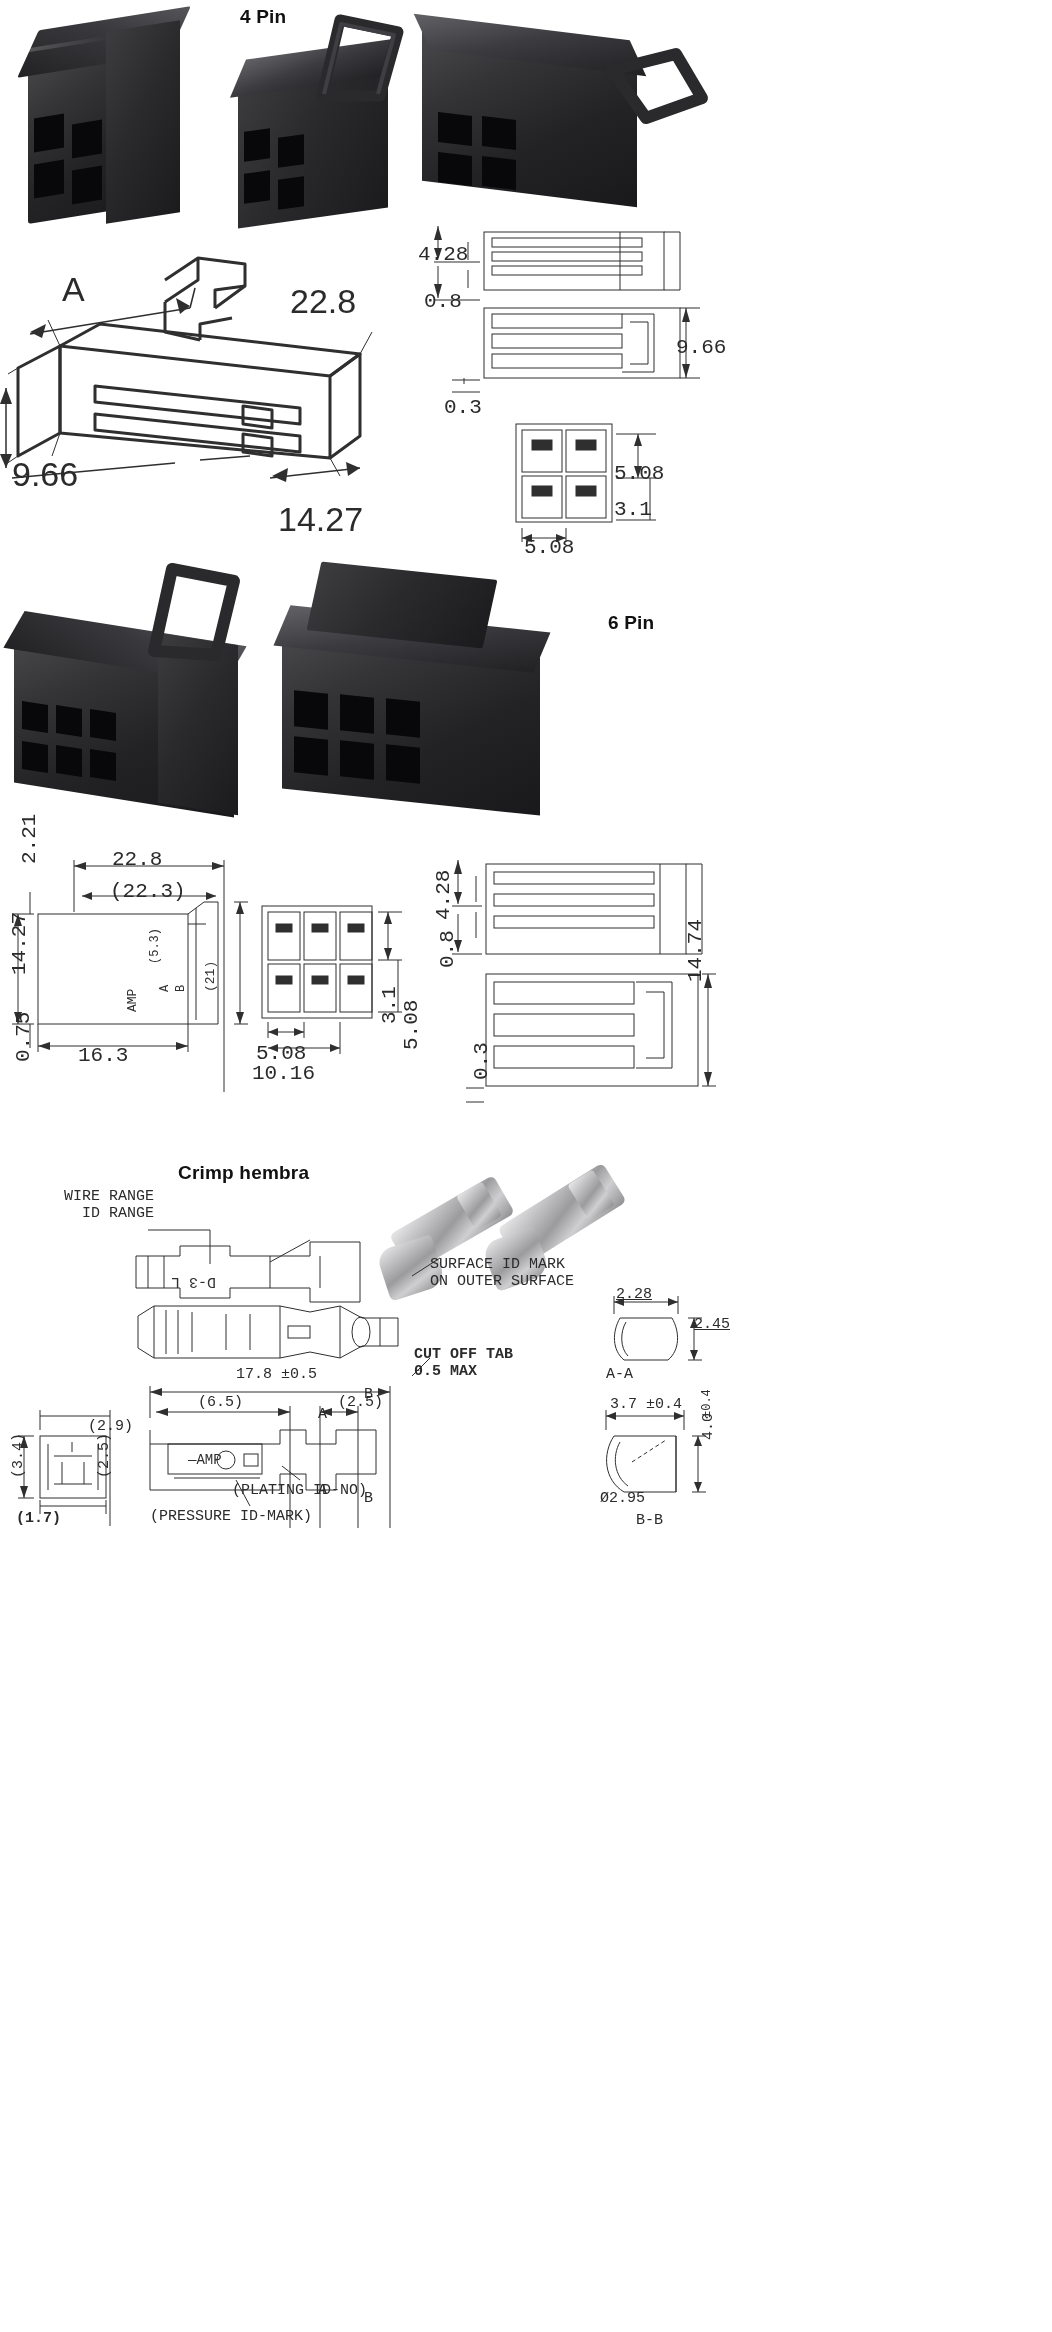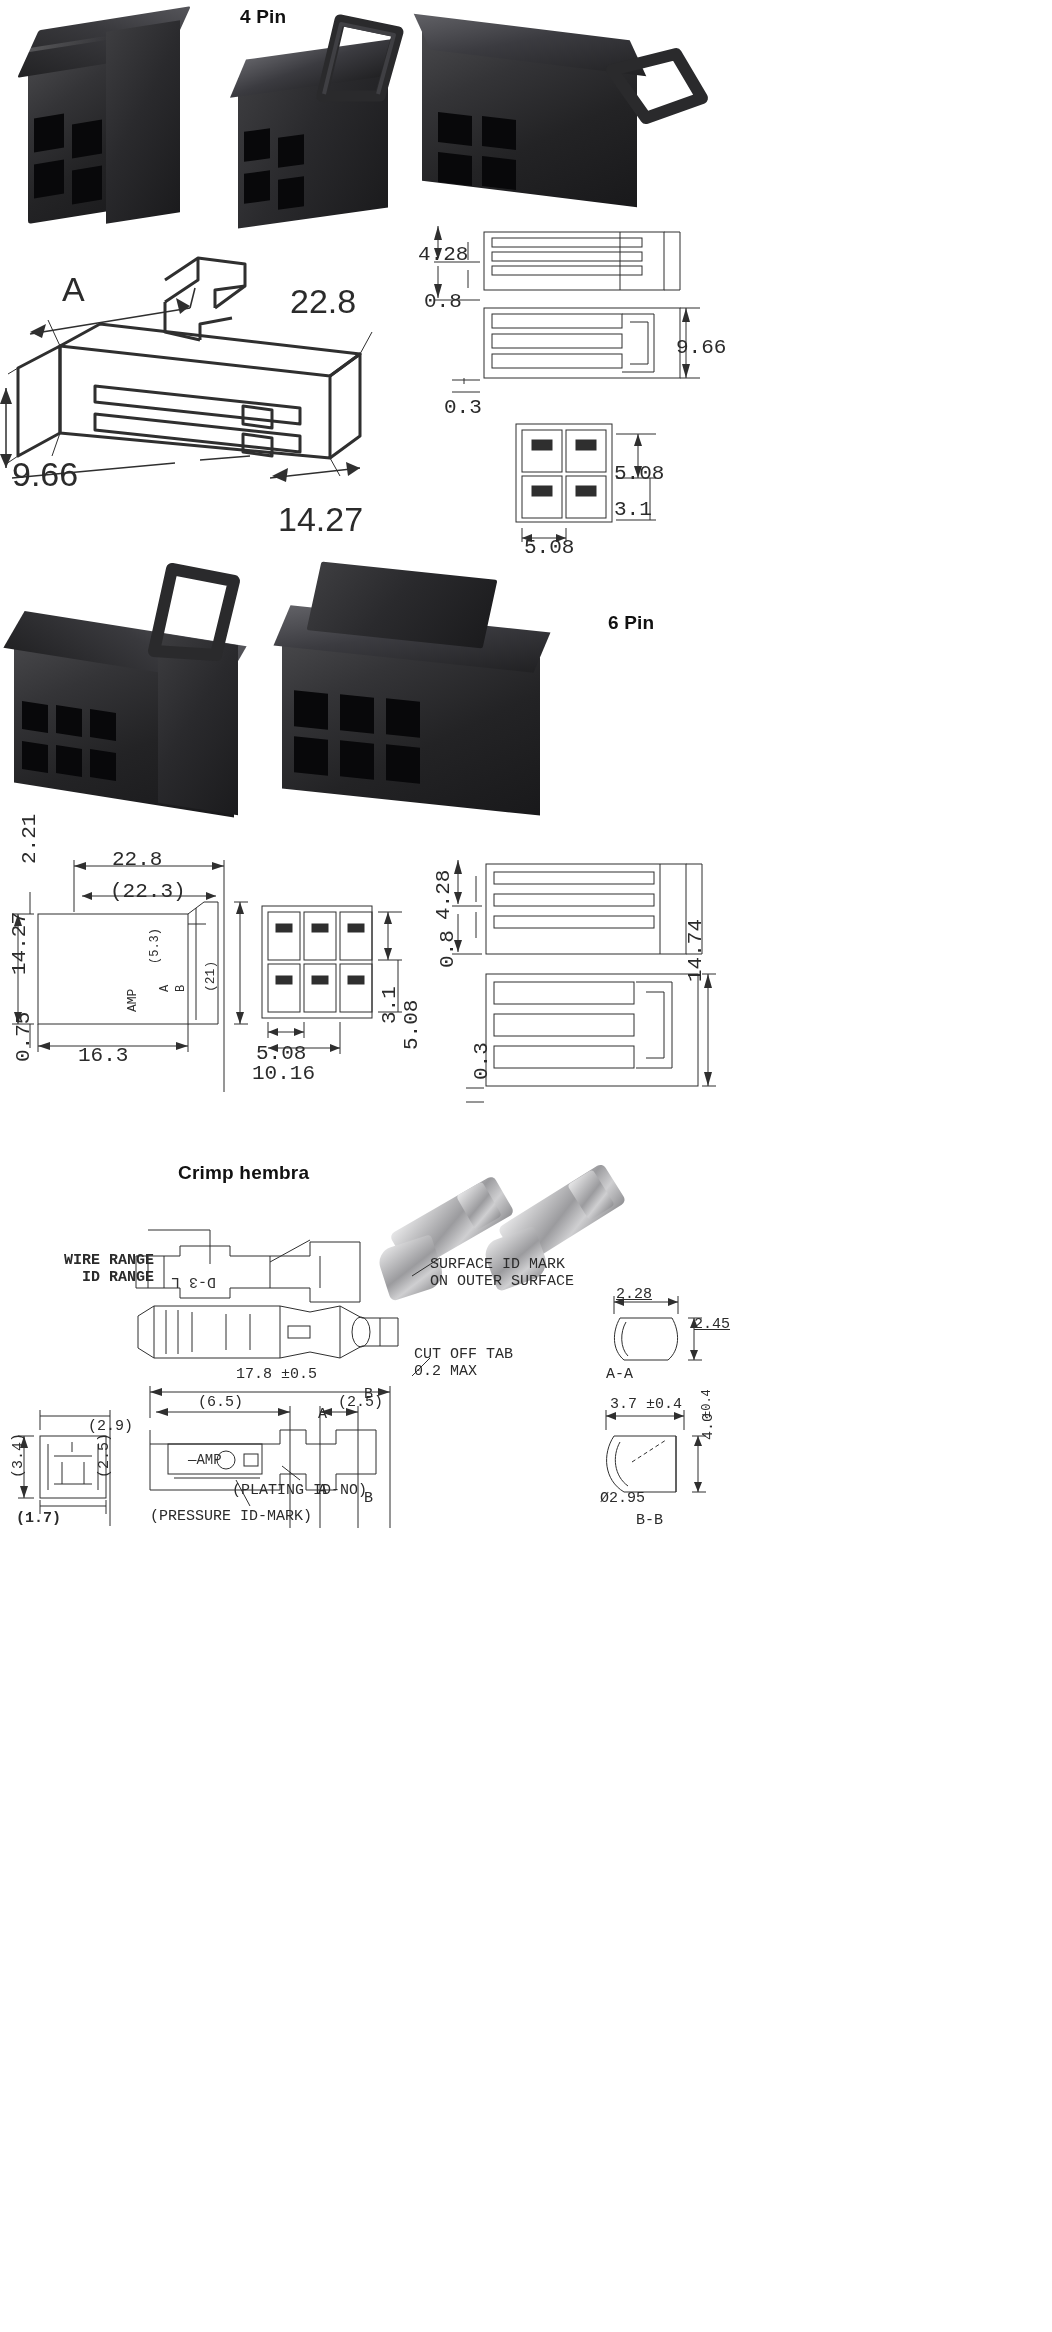--- a/index.html
+++ b/index.html
@@ -353,31 +353,31 @@
     <div class="metal" style="left:14px;top:20px;width:120px;height:44px;transform:rotate(-30deg);border-radius:6px;"></div>
     <div class="metal" style="left:4px;top:60px;width:58px;height:52px;transform:rotate(-18deg);border-radius:16px 4px 18px 6px;"></div>
     <div class="metal" style="left:86px;top:4px;width:30px;height:40px;transform:rotate(-30deg);border-radius:4px;"></div>
   </div>
   <div class="photo" style="left:480px;top:1168px;width:170px;height:140px;">
     <div class="metal" style="left:20px;top:24px;width:124px;height:46px;transform:rotate(-32deg);border-radius:6px;"></div>
     <div class="metal" style="left:8px;top:66px;width:56px;height:50px;transform:rotate(-20deg);border-radius:16px 4px 18px 6px;"></div>
     <div class="metal" style="left:96px;top:6px;width:30px;height:42px;transform:rotate(-32deg);border-radius:4px;"></div>
   </div>
 
-  <div class="abs dimL sm mono" style="left:64px;top:1252px;line-height:17px;font-weight:bold;">
+  <div class="abs dimL sm mono" style="left:64px;top:1188px;line-height:17px;">
     <div>WIRE  RANGE</div>
     <div style="text-align:right;">ID  RANGE</div>
   </div>
   <div class="abs dimL sm mono" style="left:430px;top:1256px;line-height:17px;">
     <div>SURFACE ID MARK</div>
     <div>ON  OUTER  SURFACE</div>
   </div>
-  <div class="abs dimL sm mono" style="left:414px;top:1346px;line-height:17px;">
+  <div class="abs dimL sm mono" style="left:414px;top:1346px;line-height:17px;font-weight:bold;">
     <div>CUT OFF TAB</div>
-    <div>0.2  MAX</div>
+    <div>0.5  MAX</div>
   </div>
   <div class="abs dimL sm mono" style="left:232px;top:1482px;">(PLATING  ID-NO)</div>
   <div class="abs dimL sm mono" style="left:150px;top:1508px;">(PRESSURE  ID-MARK)</div>
 
   <svg class="abs" style="left:120px;top:1232px;" width="300" height="90" viewBox="0 0 300 90">
     <g class="thin">
       <path d="M16 24 L60 24 L60 14 L110 14 L110 24 L190 24 L190 10 L240 10 L240 70 L190 70 L190 56 L110 56 L110 66 L60 66 L60 56 L16 56 Z"></path>
       <path d="M28 24 L28 56"></path>
       <path d="M44 24 L44 56"></path>
       <path d="M150 24 L150 56"></path>

